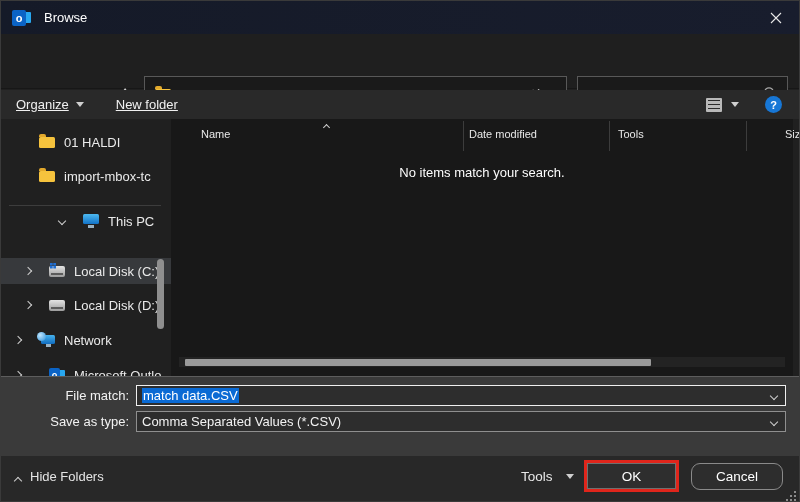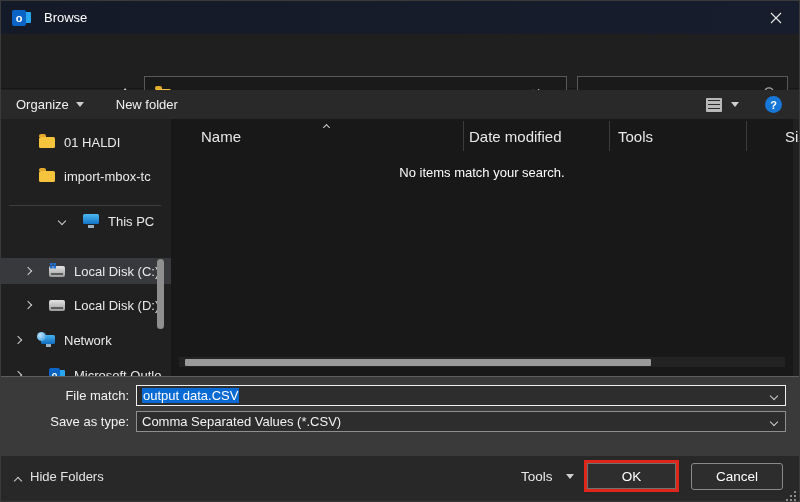--- a/index.html
+++ b/index.html
@@ -35,21 +35,21 @@
   .crumb-sep { margin:0 4px; color:#bdbdbd; font-size:14px; }
   .addr-chevron { position:absolute; right:75px; top:16px; }
   .refresh-btn { position:absolute; right:24px; top:10px; width:18px; height:18px; }
 
   .search-box { position:absolute; left:576px; top:42px; width:211px; height:36px; background:#1a1a1a; border:1px solid #585858; display:flex; align-items:center; padding:0 10px; }
   .search-placeholder { color:#8d8d8d; flex:1; font-size:13px; }
   .search-icon { flex:none; }
 
   
   .commandbar { position:absolute; left:0; top:89px; width:100%; height:29px; background:#292929; display:flex; align-items:center; }
-  .cmd-btn { display:flex; align-items:center; gap:7px; color:#f0f0f0; padding:8px 10px; height:100%; }
+  .cmd-btn { display:flex; align-items:center; gap:7px; color:#f0f0f0; padding:8px 10px; height:100%;text-decoration:underline; }
   .organize { margin-left:5px; }
   .newfolder { margin-left:12px; }
   .cmd-right { position:absolute; right:0; top:0; height:100%; display:flex; align-items:center; }
   .view-icon { width:16px; height:14px; background:#b9b9b9; border-radius:1px;
     background-image:repeating-linear-gradient(#2b2b2b 0 1.5px, #b9b9b9 1.5px 4px); background-size:12px 100%; background-position:2px 2.5px; background-repeat:no-repeat; }
   .view-btn { display:flex; align-items:center; gap:9px; margin-right:26px; }
   .help-btn { width:17px; height:17px; border-radius:50%; background:#1777d6; color:#fff; font-size:11px; font-weight:bold; display:flex; align-items:center; justify-content:center; margin-right:17px; }
 
   
   .main { position:absolute; left:0; top:118px; width:100%; height:257px; }
@@ -78,21 +78,21 @@
   .net-icon .glb { position:absolute; left:-2px; top:-1px; width:9px; height:9px; border-radius:50%; background:radial-gradient(circle at 35% 35%,#bfe6ff,#2b8fd8); }
   .net-icon .scr { position:absolute; left:2px; top:2px; width:14px; height:9px; background:linear-gradient(180deg,#47b2ec,#0f6cc0); border-radius:1.5px; }
   .net-icon .std { position:absolute; left:7px; bottom:0; width:5px; height:3px; background:#9ab2c2; }
   .ol-icon { position:relative; width:16px; height:14px; }
   .ol-icon .sq { position:absolute; left:0; top:0; width:11px; height:14px; background:#0b63c5; border-radius:2px; color:#fff; font-weight:bold; font-size:9px; display:flex; align-items:center; justify-content:center; z-index:2; }
   .ol-icon .flap { position:absolute; right:0; top:2px; width:6px; height:9px; background:#28a7f0; border-radius:1px; }
 
   .side-scrollbar { position:absolute; left:156px; top:140px; width:7px; height:70px; background:#8f8f8f; border-radius:4px; }
 
   .filelist { position:absolute; left:170px; top:0; width:622px; height:257px; background:#181818; }
-  .list-header { position:absolute; left:0; top:0; width:100%; height:34px; color:#e8e8e8; font-size:15px; }
+  .list-header { position:absolute; left:0; top:0; width:100%; height:34px; color:#e8e8e8; font-size:11px; }
   .col-name { position:absolute; left:30px; top:9px; }
   .sort-caret { position:absolute; left:153px; top:6px; }
   .col-date { position:absolute; left:298px; top:9px; }
   .col-type { position:absolute; left:447px; top:9px; }
   .col-size { position:absolute; left:582px; top:9px;margin-left:32px; }
   .col-sep { position:absolute; top:2px; width:1px; height:30px; background:#3c3c3c; }
   .sep-1 { left:292px; } .sep-2 { left:438px; } .sep-3 { left:575px; }
   .empty-msg { position:absolute; left:0; top:46px; width:100%; text-align:center; color:#fdfdfd; font-size:13px; }
   .hscroll-track { position:absolute; left:8px; bottom:9px; width:606px; height:10px; background:#232323; }
   .hscroll-thumb { position:absolute; left:6px; top:1.5px; width:466px; height:7px; background:#9a9a9a; border-radius:1px; }
@@ -109,21 +109,21 @@
   .combo .sel { background:#0a6ad4; color:#ffffff; padding:1px 1px; }
   .combo .cbox-chev { position:absolute; right:8px; top:7px; }
 
   
   .bottombar { position:absolute; left:0; top:455px; width:100%; height:47px; background:#282828; }
   .hide-folders { position:absolute; left:14px; top:13px; display:flex; align-items:flex-end; gap:9px; color:#e4e4e4; }
   .tools { position:absolute; left:520px; top:13px; display:flex; align-items:center; gap:13px; color:#e8e8e8; font-size:13.5px; }
   .tri-down { width:0; height:0; border-left:4px solid transparent; border-right:4px solid transparent; border-top:5px solid #cfcfcf; display:inline-block; }
   .ok-annotation { position:absolute; left:583px; top:4px; width:95px; height:32px; border:3px solid #e0251b; }
   .ok-btn { width:100%; height:100%; background:#2e2e2e; border:1px solid #6f6f6f; color:#fff; font-size:13.5px; display:flex; align-items:center; justify-content:center; }
-  .cancel-btn { position:absolute; left:690px; top:7px; width:92px; height:27px; background:#2d2d2d; border:1px solid #8a8a8a; border-radius:3px; color:#fff; font-size:13.5px; display:flex; align-items:center; justify-content:center; }
+  .cancel-btn { position:absolute; left:690px; top:7px; width:92px; height:27px; background:#2d2d2d; border:1px solid #8a8a8a; border-radius:9px; color:#fff; font-size:13.5px; display:flex; align-items:center; justify-content:center; }
   .resize-grip { position:absolute; right:3px; bottom:2px; }
 </style>
 </head>
 <body>
 
 <div class="window">
 
   <div class="titlebar">
     <div class="app-icon">
       <div class="flap"></div>
@@ -254,21 +254,21 @@
       <div class="hscroll-track">
         <div class="hscroll-thumb"></div>
       </div>
     </div>
   </div>
 
   <div class="footer">
     <div class="frow frow-1">
       <span class="flabel">File match:</span>
       <div class="combo focused">
-        <span class="val"><span class="sel">output data.CSV</span></span>
+        <span class="val"><span class="sel">match data.CSV</span></span>
         <span class="cbox-chev chev down"></span>
       </div>
     </div>
     <div class="frow frow-2">
       <span class="flabel">Save as type:</span>
       <div class="combo normal">
         <span class="val">Comma Separated Values (*.CSV)</span>
         <span class="cbox-chev chev down"></span>
       </div>
     </div>

